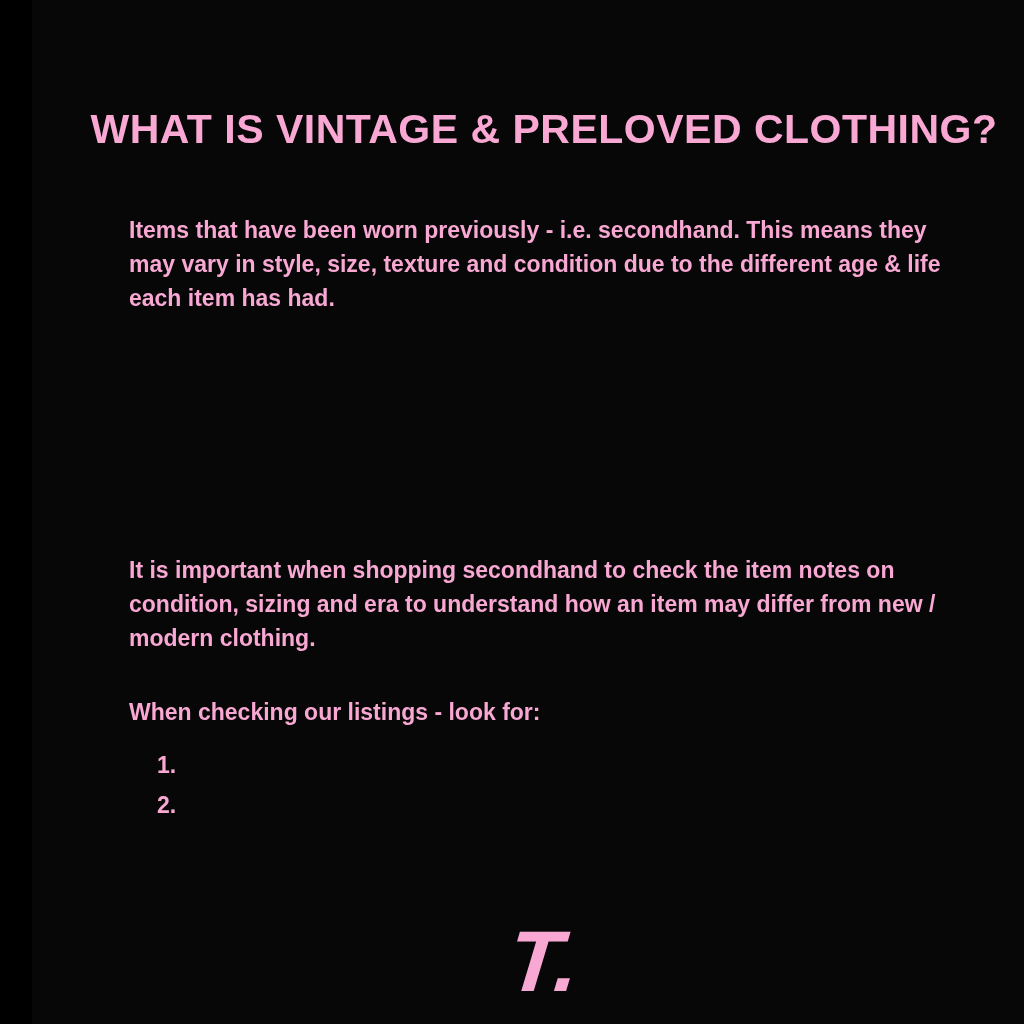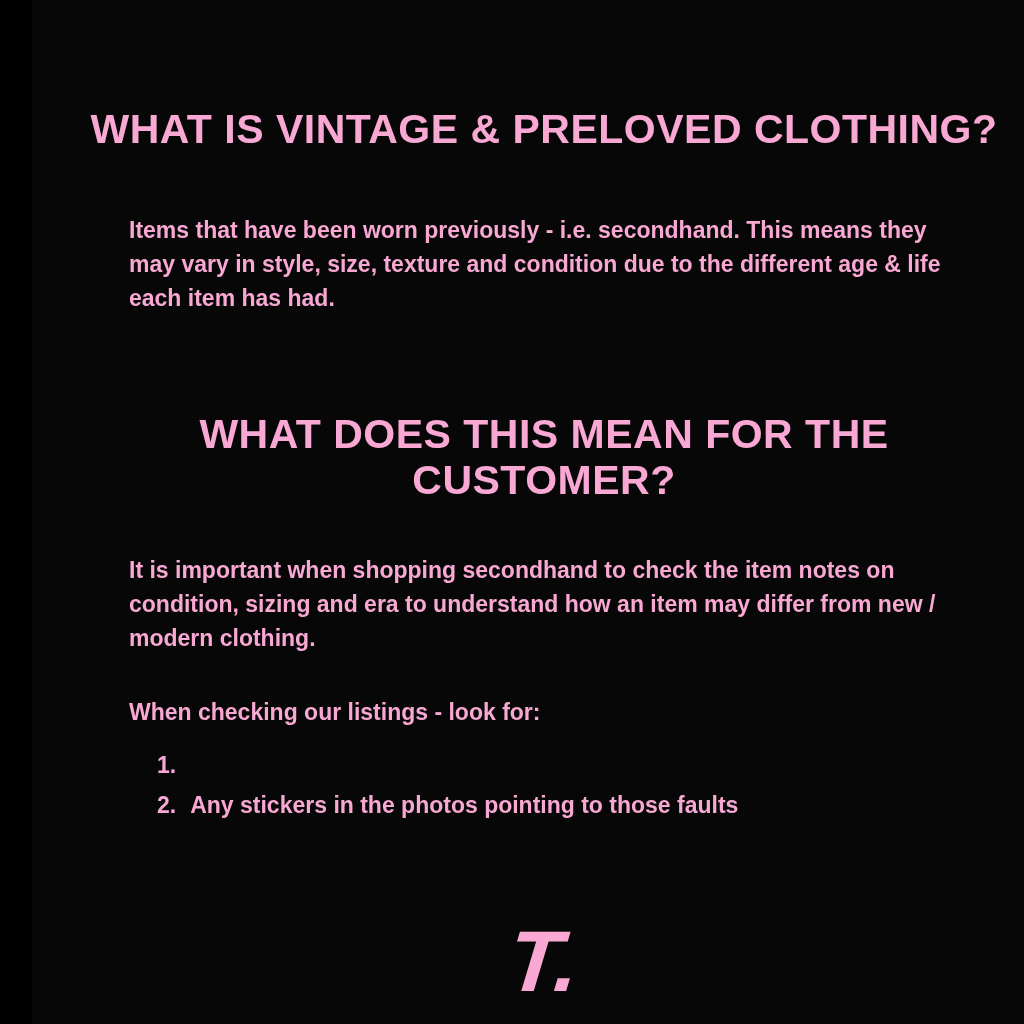--- a/index.html
+++ b/index.html
@@ -92,31 +92,29 @@
 </style>
 </head>
 <body>
 
 <div class="canvas">
 
   <h1 class="heading title">WHAT IS VINTAGE &amp; PRELOVED CLOTHING?</h1>
 
   <p class="body-text para-1">Items that have been worn previously - i.e. secondhand. This means they may vary in style, size, texture and condition due to the different age &amp; life each item has had.</p>
 
-  <h2 class="heading heading-2">WHAT DOES THIS MEAN FOR THE CUSTOMER?</h2>
 
   <p class="body-text listing-intro">When checking our listings - look for:</p>
 
   <p class="body-text para-2">It is important when shopping secondhand to check the item notes on condition, sizing and era to understand how an item may differ from new / modern clothing.</p>
 
   <div class="body-text checklist">
     <div class="check-row">
       <span class="check-num">1.</span>
     </div>
     <div class="check-row">
       <span class="check-num">2.</span>
-      <span>Any stickers in the photos pointing to those faults</span>
     </div>
   </div>
 
   <div class="logo">T.</div>
 
 </div>
 
 </body></html>

